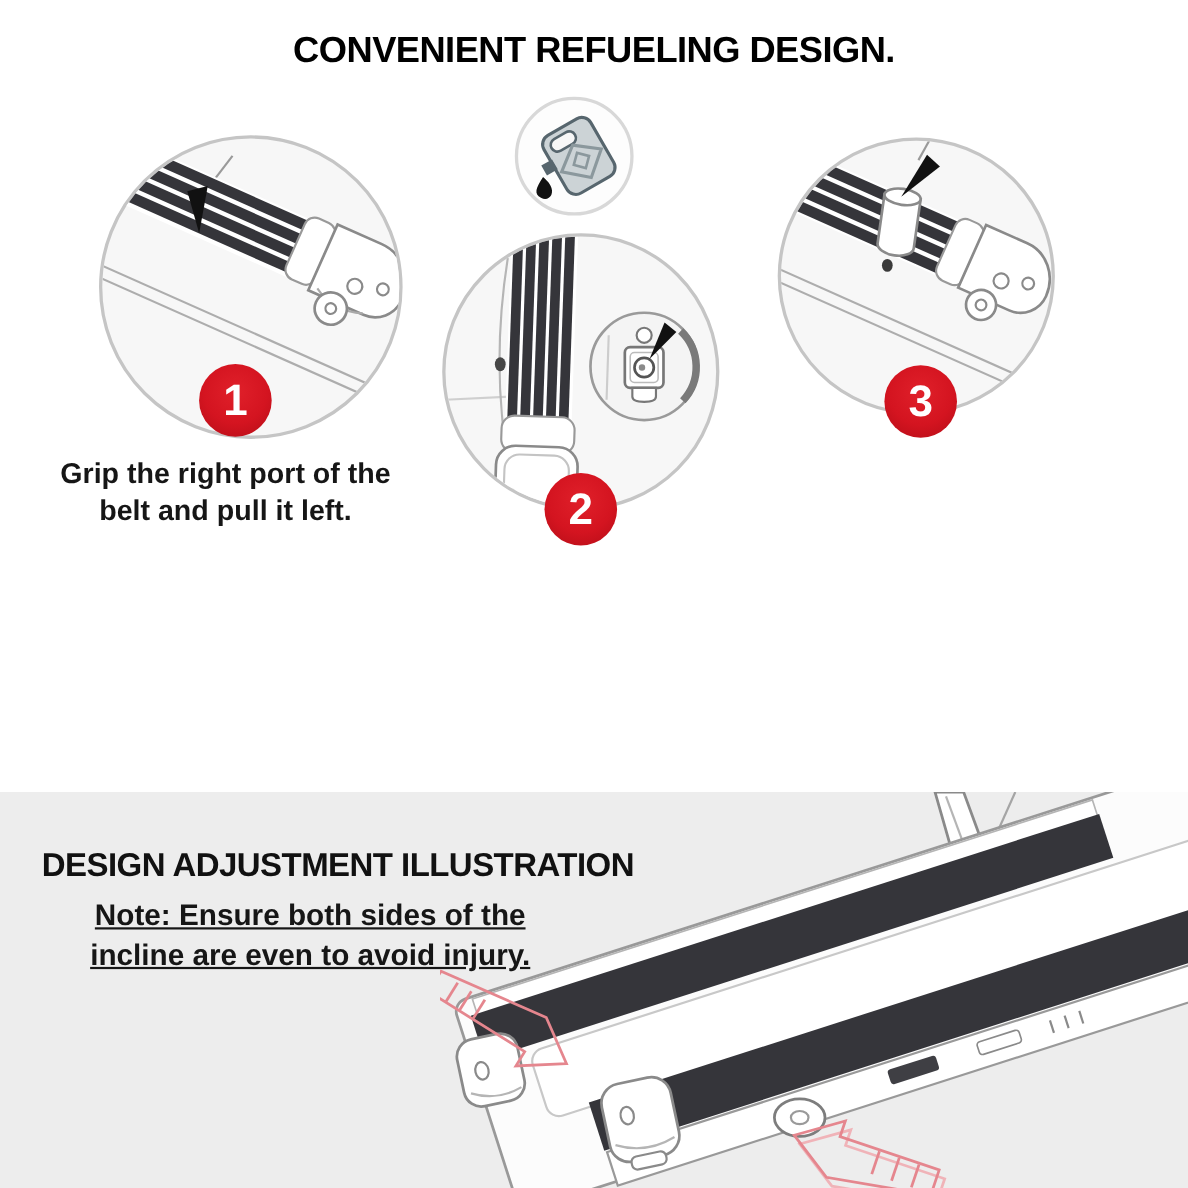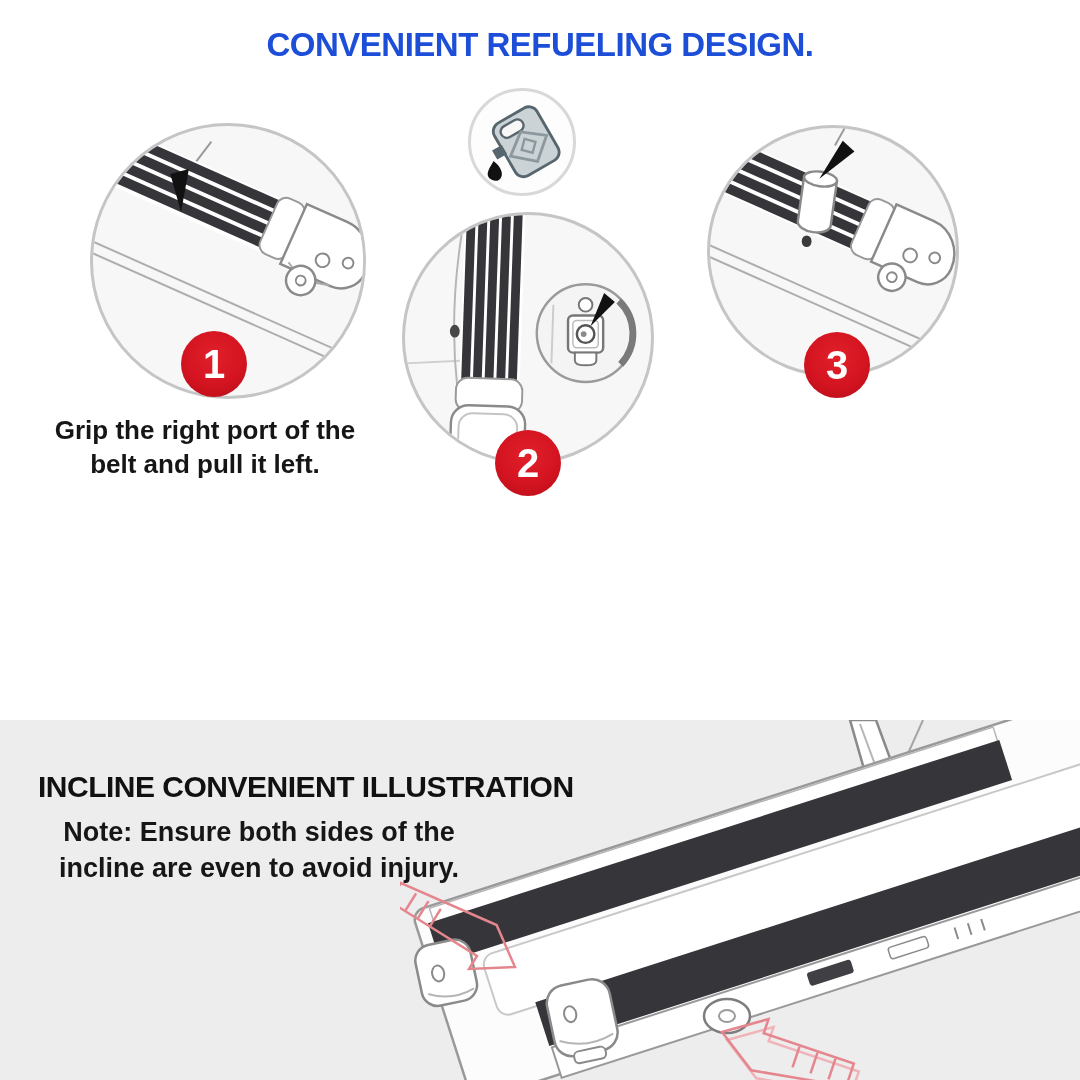--- a/index.html
+++ b/index.html
@@ -2,21 +2,21 @@
 <html><head>
 <meta charset="utf-8">
 <style>
   html,body{margin:0;padding:0;background:#fff;}
   .page{
     position:relative;width:1080px;height:1080px;overflow:hidden;
     background:#ffffff;font-family:"Liberation Sans",sans-serif;color:#141414;
   }
   .title{
     position:absolute;top:26px;left:0;width:1080px;text-align:center;
-    font-size:33px;font-weight:700;letter-spacing:-0.5px;color:#1d4ed8;
+    font-size:33px;font-weight:700;letter-spacing:-0.5px;color:#000000;
   }
   .circle{
     position:absolute;border-radius:50%;background:#f7f7f7;border:3px solid #c5c5c5;
     overflow:hidden;box-sizing:border-box;
   }
   .circle svg{display:block;width:100%;height:100%;}
   .mini-circle{
     position:absolute;border-radius:50%;background:#fdfdfd;border:3px solid #d8d8d8;
     overflow:hidden;box-sizing:border-box;
   }
@@ -31,22 +31,22 @@
     white-space:pre-line;color:#161616;
   }
   .gray-section{
     position:absolute;left:0;top:720px;width:1080px;height:360px;background:#ededed;
   }
   .incline-heading{
     position:absolute;left:38px;top:770px;font-size:30px;font-weight:700;color:#111;
     letter-spacing:-0.5px;
   }
   .incline-note{
-    position:absolute;left:9px;top:814px;width:500px;text-align:center;
-    font-size:27px;line-height:36px;font-weight:700;white-space:pre-line;color:#161616;
+    position:absolute;left:32px;top:814px;width:500px;text-align:center;
+    font-size:27px;line-height:36px;font-weight:700;white-space:pre-line;color:#161616;text-decoration:underline;
   }
   .treadmill-wrap{position:absolute;left:400px;top:720px;width:680px;height:360px;}
   .treadmill-wrap svg{display:block;width:100%;height:100%;}
 </style>
 </head>
 <body>
 
 <div class="page">
 
   <div class="title">CONVENIENT REFUELING DESIGN.</div>
@@ -151,21 +151,21 @@
   </div>
   <div class="badge" style="left:804px;top:332px;">
     <span>3</span>
   </div>
 
   <div class="caption" style="left:20px;top:413px;width:370px;">Grip the right port of the
 belt and pull it left.</div>
 
   <div class="gray-section"></div>
 
-  <div class="incline-heading">INCLINE CONVENIENT ILLUSTRATION</div>
+  <div class="incline-heading">DESIGN ADJUSTMENT ILLUSTRATION</div>
   <div class="incline-note">Note: Ensure both sides of the
 incline are even to avoid injury.</div>
 
   <div class="treadmill-wrap">
     <svg viewBox="0 0 680 360">
 
       <polygon points="450,0 476,0 498,60 470,70" fill="#fff" stroke="#8a8a8a" stroke-width="2.5"></polygon>
       <line x1="460" y1="4" x2="480" y2="58" stroke="#b5b5b5" stroke-width="2"></line>
       <line x1="523" y1="0" x2="506" y2="38" stroke="#a5a5a5" stroke-width="2"></line>
       <path d="M500,62 L655,36 Q674,34 676,48 L680,128 Q680,142 664,145 L545,152 Q505,152 492,118 Q483,90 500,62 Z" fill="#fff" stroke="#8a8a8a" stroke-width="2.5"></path>

